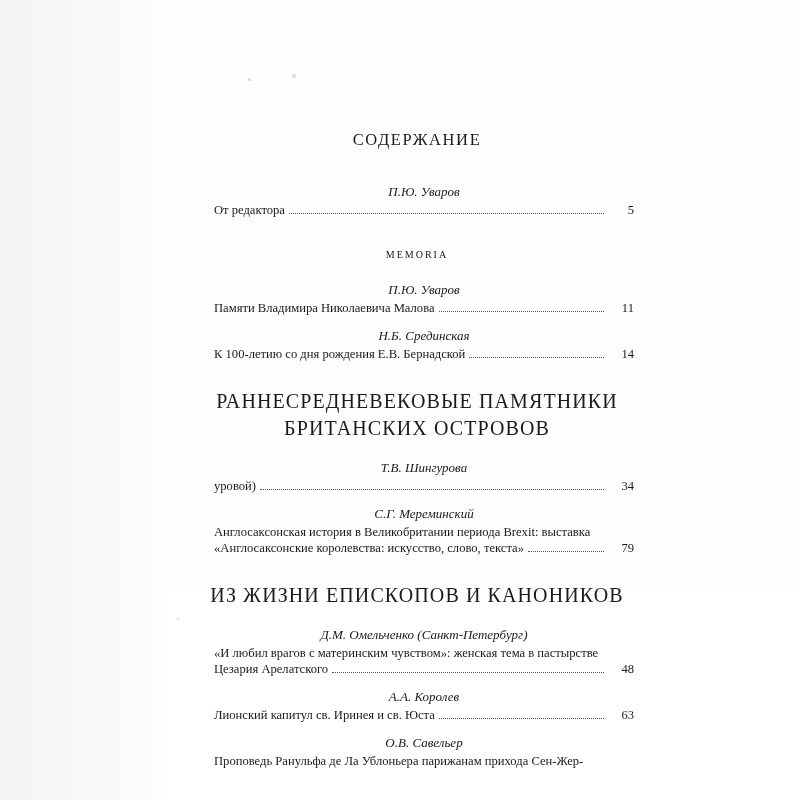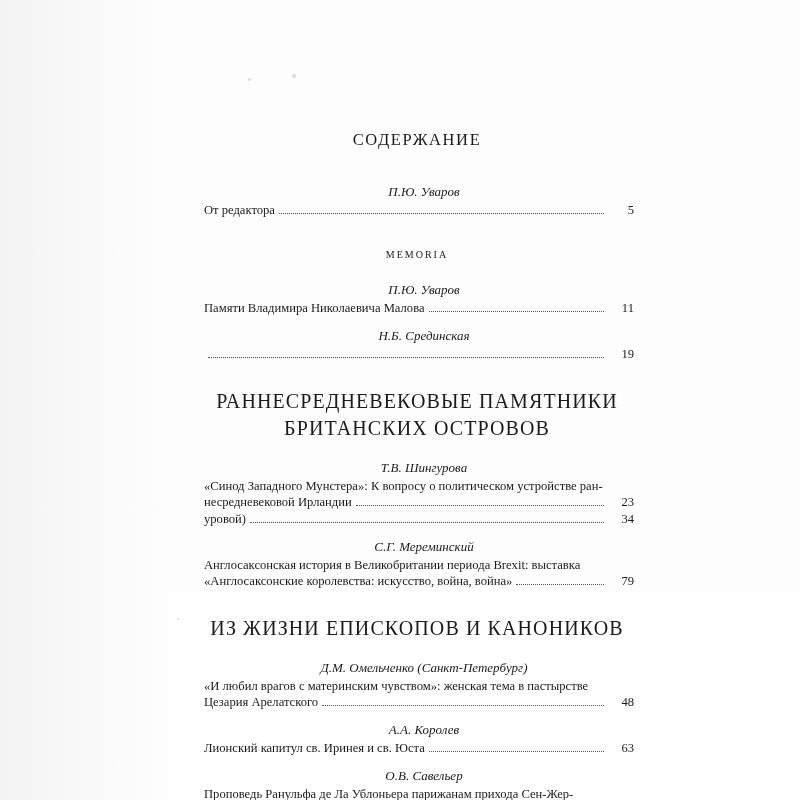--- a/index.html
+++ b/index.html
@@ -63,21 +63,21 @@
   .author {
     font-style: italic;
     font-size: 13px;
     margin: 12px 0 3px 14px;
     text-align: center;
   }
   .entry {
     display: flex;
     align-items: flex-end;
     font-size: 12.6px;
-    margin: 0 0 1px 4px;
+    margin: 0 0 1px 14px;
   }
   .entry-text {
     white-space: nowrap;
   }
   .entry-lines {
     flex: 1 1 auto;
     border-bottom: 1px dotted #555;
     margin: 0 4px 4px 4px;
     height: 9px;
   }
@@ -125,61 +125,50 @@
           <span class="entry-lines"></span>
           <span class="entry-page">11</span>
         </div>
       </div>
     </div>
 
     <div>
       <div class="author">Н.Б. Срединская</div>
       <div class="entry-wrap">
         <div class="entry">
-          <span class="entry-lines"></span>
-          <span class="entry-page">19</span>
+          <span class="entry-text">К 100-летию со дня рождения Е.В. Бернадской</span>
+          <span class="entry-lines"></span>
+          <span class="entry-page">14</span>
         </div>
       </div>
     </div>
 
     <div class="section-head">РАННЕСРЕДНЕВЕКОВЫЕ ПАМЯТНИКИ БРИТАНСКИХ ОСТРОВОВ</div>
 
     <div>
       <div class="author">Т.В. Шингурова</div>
-      <div class="entry-wrap">
-        <div class="entry nodots">
-          <span class="entry-text">«Синод Западного Мунстера»: К вопросу о политическом устройстве ран-</span>
-          <span class="entry-lines"></span>
-          <span class="entry-page"></span>
-        </div>
-        <div class="entry">
-          <span class="entry-text">несредневековой Ирландии</span>
-          <span class="entry-lines"></span>
-          <span class="entry-page">23</span>
-        </div>
-      </div>
       <div class="entry-wrap">
         <div class="entry">
           <span class="entry-text">уровой)</span>
           <span class="entry-lines"></span>
           <span class="entry-page">34</span>
         </div>
       </div>
     </div>
 
     <div>
       <div class="author">С.Г. Мереминский</div>
       <div class="entry-wrap">
         <div class="entry nodots">
           <span class="entry-text">Англосаксонская история в Великобритании периода Brexit: выставка</span>
           <span class="entry-lines"></span>
           <span class="entry-page"></span>
         </div>
         <div class="entry">
-          <span class="entry-text">«Англосаксонские королевства: искусство, война, война»</span>
+          <span class="entry-text">«Англосаксонские королевства: искусство, слово, текста»</span>
           <span class="entry-lines"></span>
           <span class="entry-page">79</span>
         </div>
       </div>
     </div>
 
     <div class="section-head">ИЗ ЖИЗНИ ЕПИСКОПОВ И КАНОНИКОВ</div>
 
     <div>
       <div class="author">Д.М. Омельченко (Санкт-Петербург)</div>

